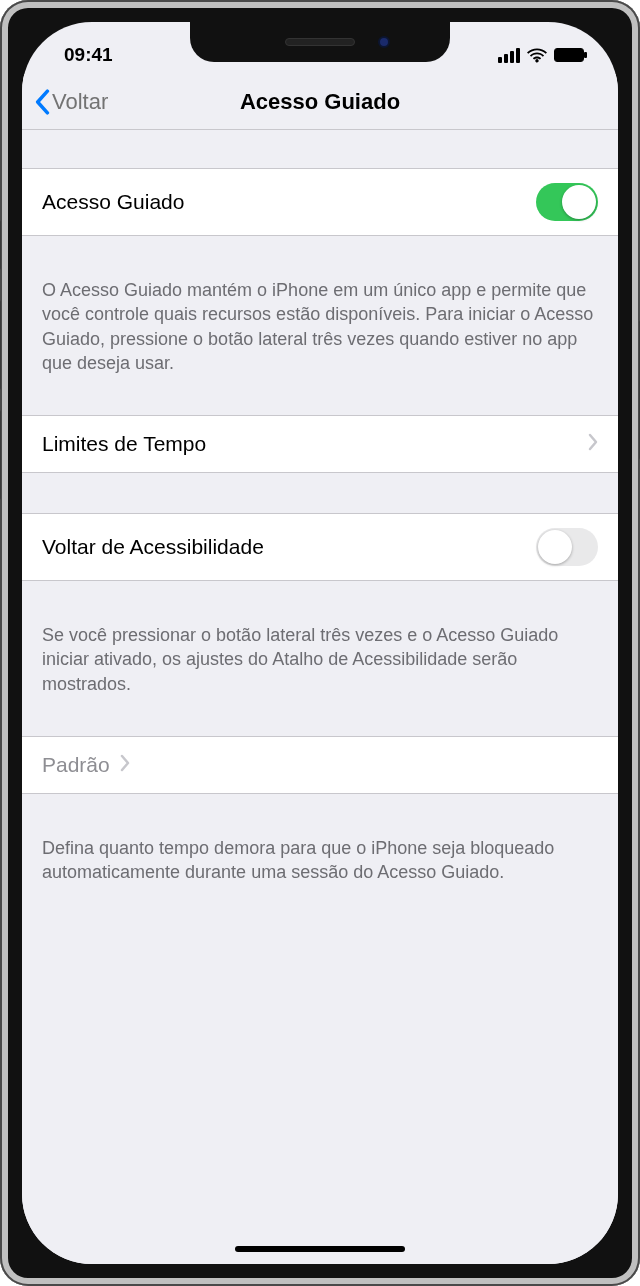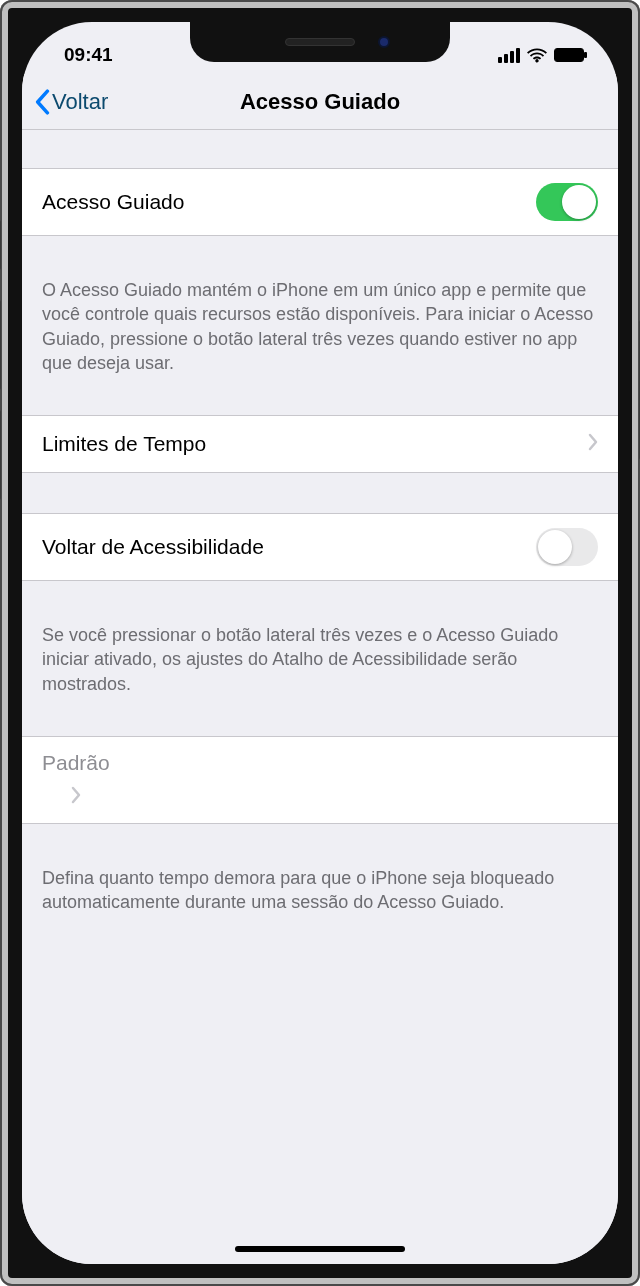--- a/index.html
+++ b/index.html
@@ -14,21 +14,21 @@
       display: flex;
       justify-content: center;
       align-items: flex-start;
       width: 640px;
       height: 1286px;
     }
     .device-frame {
       width: 640px;
       height: 1286px;
       background: #111;
-      border-radius: 12px;
+      border-radius: 28px;
       padding: 22px;
       position: relative;
       box-shadow: 0 0 0 2px #4a4a4a inset, 0 0 0 8px #c0c0c0 inset;
     }
     .side-btn {
       position: absolute;
       background: #3a3a3a;
       border-radius: 4px;
     }
     .side-btn.left1 { left: -4px; top: 220px; width: 5px; height: 50px; }
@@ -100,21 +100,21 @@
       justify-content: center;
       position: relative;
       background: #efeff4;
       border-bottom: 1px solid #c8c7cc;
     }
     .nav-back {
       position: absolute;
       left: 12px;
       display: flex;
       align-items: center;
-      color: #0c4a6e;
+      color: #737373;
       font-size: 22px;
     }
     .nav-back svg { margin-right: 2px; }
     .nav-title {
       font-size: 22px;
       font-weight: 600;
       color: #000;
     }
     .content {
       background: #efeff4;
@@ -155,21 +155,21 @@
       top: 2px;
       width: 34px;
       height: 34px;
       background: #fff;
       border-radius: 50%;
       box-shadow: 0 1px 3px rgba(0,0,0,0.3);
     }
     .toggle.on .knob { right: 2px; }
     .toggle.off .knob { left: 2px; }
     .chevron { color:#c7c7cc; }
-    .cell-right { display:flex; align-items:center; gap:10px;flex-direction:column; }
+    .cell-right { display:flex; align-items:center; gap:10px; }
     .value-text { color:#8e8e93; font-size:21px; }
     .home-indicator {
       position:absolute;
       bottom:12px;
       left:50%;
       transform:translateX(-50%);
       width:170px;
       height:6px;
       background:#000;
       border-radius:3px;

